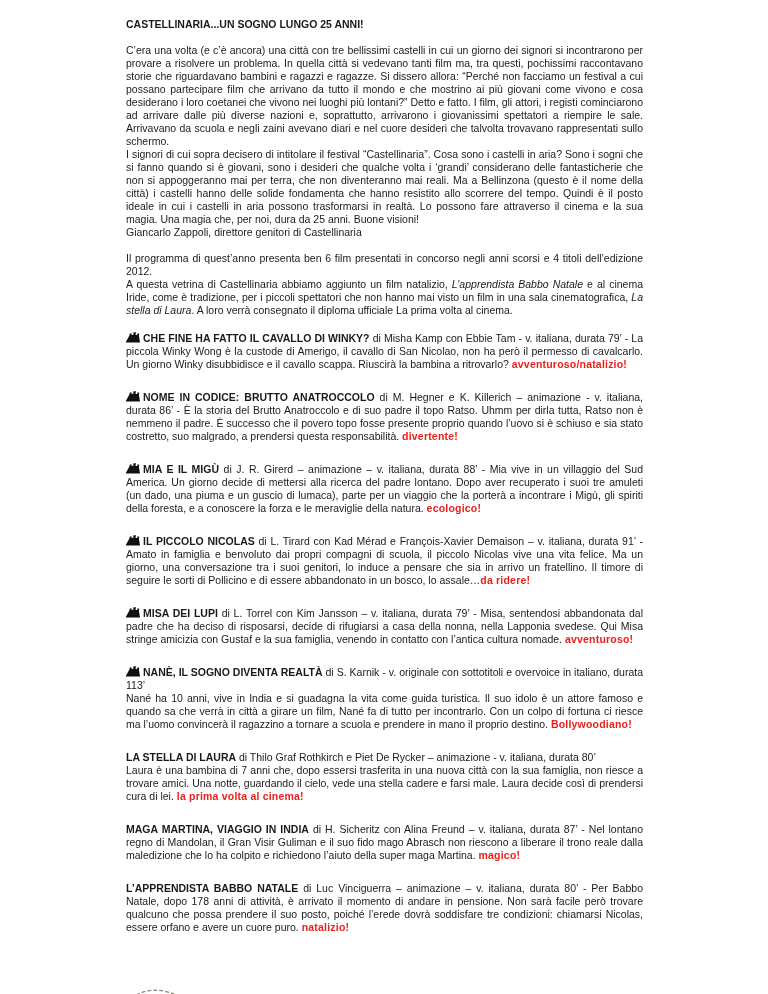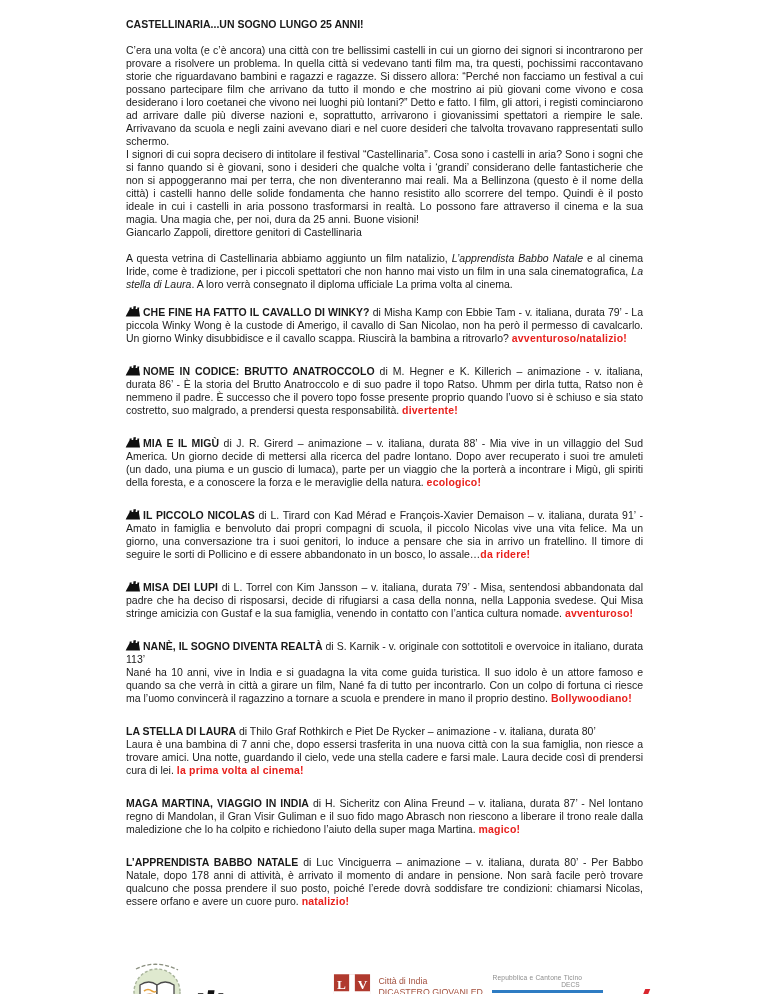--- a/index.html
+++ b/index.html
@@ -87,20 +87,21 @@
 
 <div class="page">
 
   <h1 class="doc-title">CASTELLINARIA...UN SOGNO LUNGO 25 ANNI!</h1>
 
   <p class="body-text">C’era una volta (e c’è ancora) una città con tre bellissimi castelli in cui un giorno dei signori si incontrarono per provare a risolvere un problema. In quella città si vedevano tanti film ma, tra questi, pochissimi raccontavano storie che riguardavano bambini e ragazzi e ragazze. Si dissero allora: “Perché non facciamo un festival a cui possano partecipare film che arrivano da tutto il mondo e che mostrino ai più giovani come vivono e cosa desiderano i loro coetanei che vivono nei luoghi più lontani?” Detto e fatto. I film, gli attori, i registi cominciarono ad arrivare dalle più diverse nazioni e, soprattutto, arrivarono i giovanissimi spettatori a riempire le sale. Arrivavano da scuola e negli zaini avevano diari e nel cuore desideri che talvolta trovavano rappresentati sullo schermo.</p>
   <p class="body-text">I signori di cui sopra decisero di intitolare il festival “Castellinaria”. Cosa sono i castelli in aria? Sono i sogni che si fanno quando si è giovani, sono i desideri che qualche volta i ‘grandi’ considerano delle fantasticherie che non si appoggeranno mai per terra, che non diventeranno mai reali. Ma a Bellinzona (questo è il nome della città) i castelli hanno delle solide fondamenta che hanno resistito allo scorrere del tempo. Quindi è il posto ideale in cui i castelli in aria possono trasformarsi in realtà. Lo possono fare attraverso il cinema e la sua magia. Una magia che, per noi, dura da 25 anni. Buone visioni!</p>
   <p class="body-text">Giancarlo Zappoli, direttore genitori di Castellinaria</p>
 
   <div class="program-block">
+    <p class="body-text">Il programma di quest’anno presenta ben 6 film presentati in concorso negli anni scorsi e 4 titoli dell’edizione 2012.</p>
     <p class="body-text" id="program-rich"><span>A questa vetrina di Castellinaria abbiamo aggiunto un film natalizio, </span><span class="seg-italic">L’apprendista Babbo Natale</span><span> e al cinema Iride, come è tradizione, per i piccoli spettatori che non hanno mai visto un film in una sala cinematografica, </span><span class="seg-italic">La stella di Laura</span><span>. A loro verrà consegnato il diploma ufficiale  La prima volta al cinema.</span></p>
   </div>
 
   <div id="films">
     <p class="film"><span class="film-icon"><svg width="15" height="11" viewBox="0 0 26 18">
             <path fill="#111" d="M0.5 17.5 L5.5 5 L5.5 2 L9 2 L9 4.5 L11.8 4.5 L11.8 0 L16 0 L16 4.5 L18.8 4.5 L18.8 2 L22 2 L22 6 L25.5 17.5 Z"></path>
           </svg></span><span class="film-title">CHE FINE HA FATTO IL CAVALLO DI WINKY?</span><span class="film-credits ital"> di Misha Kamp con Ebbie Tam - v. italiana, durata 79’ </span><span class="film-desc">- La piccola Winky Wong è la custode di Amerigo, il cavallo di San Nicolao, non ha però il permesso di cavalcarlo. Un giorno Winky disubbidisce e il cavallo scappa. Riuscirà la bambina a ritrovarlo? </span><span class="film-tag">avventuroso/natalizio!</span></p>
 
     <p class="film"><span class="film-icon"><svg width="15" height="11" viewBox="0 0 26 18">
             <path fill="#111" d="M0.5 17.5 L5.5 5 L5.5 2 L9 2 L9 4.5 L11.8 4.5 L11.8 0 L16 0 L16 4.5 L18.8 4.5 L18.8 2 L22 2 L22 6 L25.5 17.5 Z"></path>

